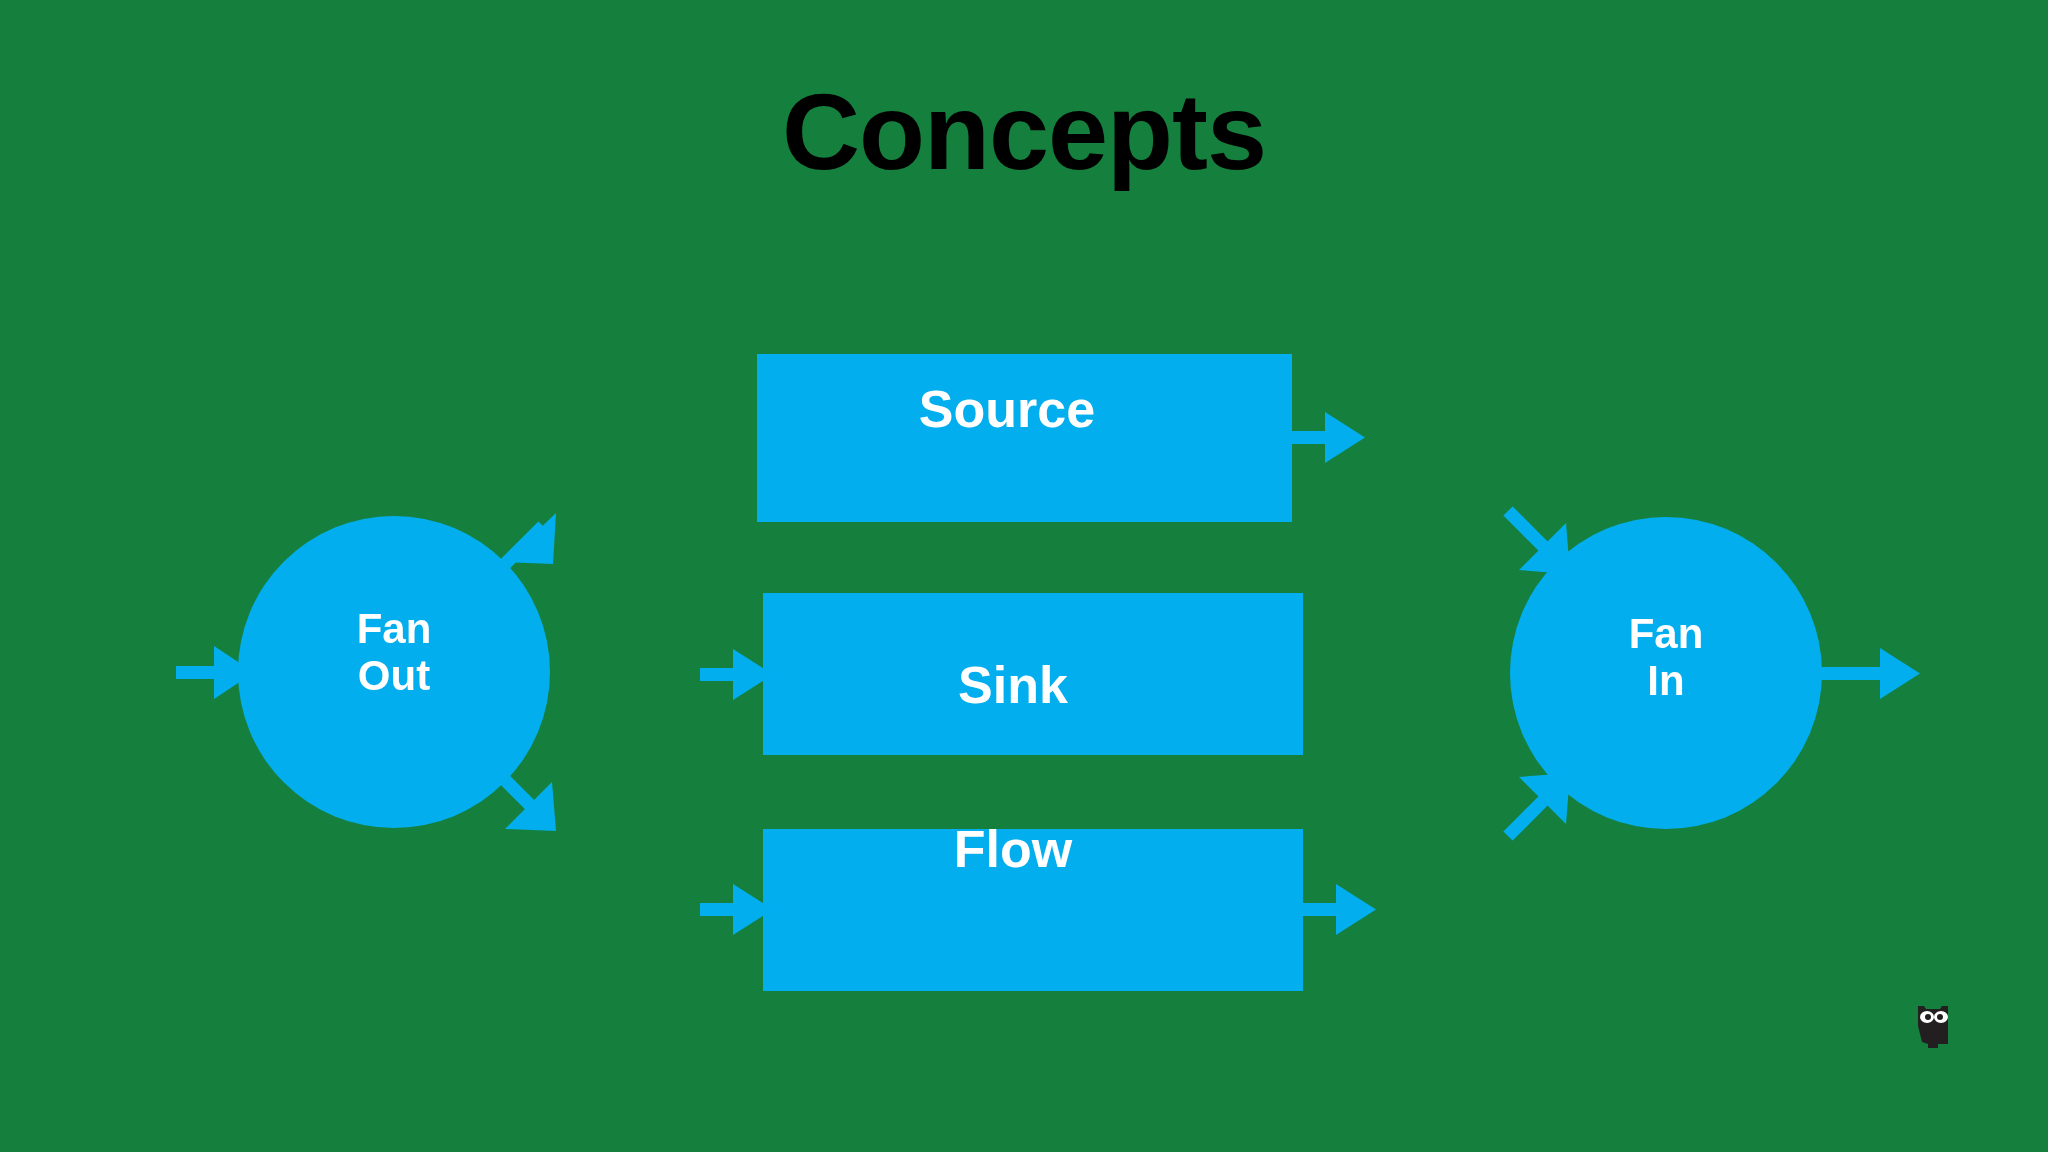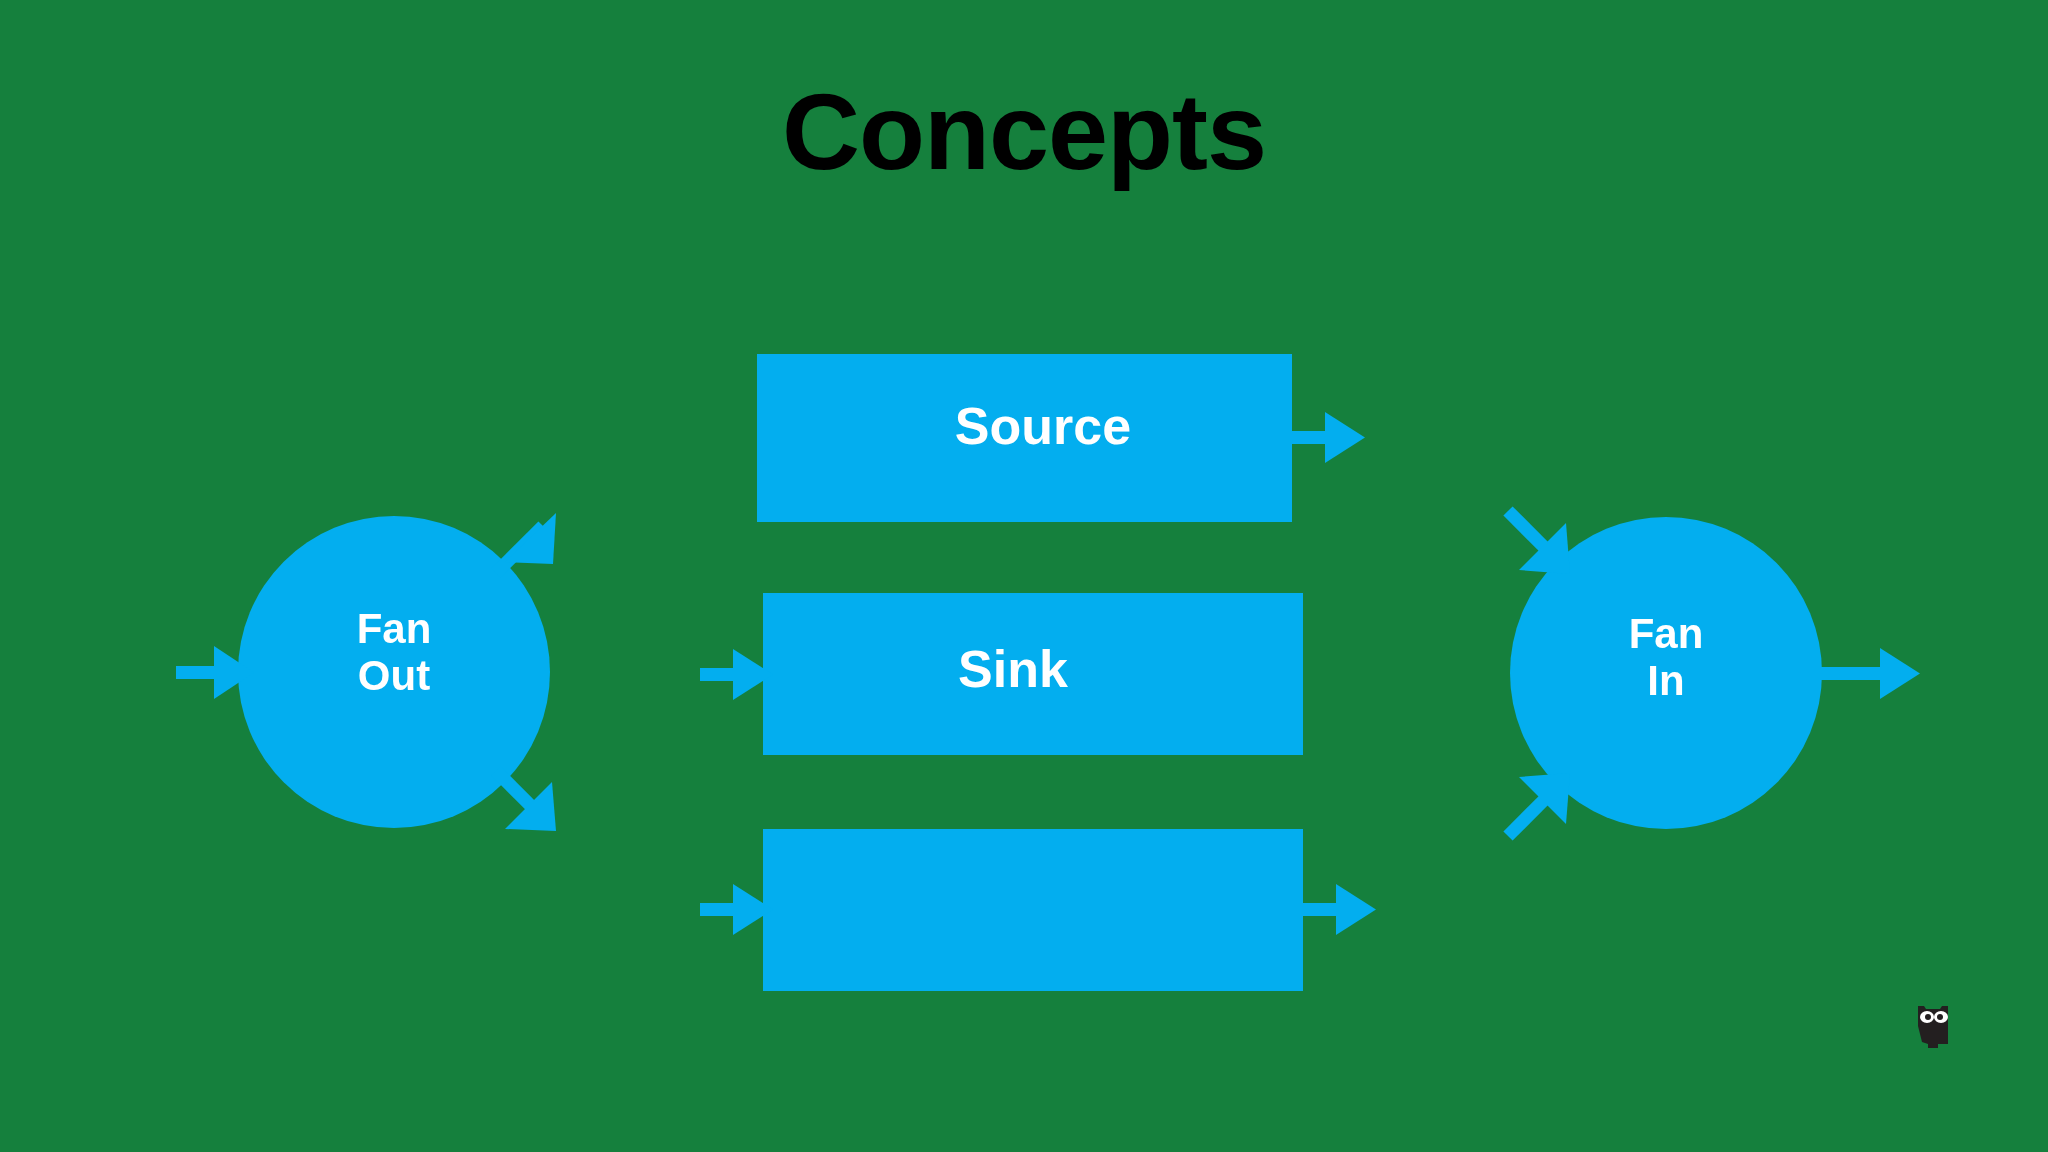--- a/index.html
+++ b/index.html
@@ -46,22 +46,22 @@
     line-height: 1.12;
     white-space: pre-line;
     pointer-events: none;
   }
   .box-label {
     font-size: 52px;
   }
   .circle-label {
     font-size: 42px;
   }
-  #lbl-source { left: 757px; top: 397px; width: 500px; padding-left: 36px; }
-  #lbl-sink   { left: 763px; top: 640px; width: 500px; }
+  #lbl-source { left: 757px; top: 380px; width: 500px; }
+  #lbl-sink   { left: 763px; top: 656px; width: 500px; }
   #lbl-flow   { left: 763px; top: 820px; width: 500px; }
   #lbl-fanout { left: 244px; top: 605px; width: 300px; }
   #lbl-fanin  { left: 1516px; top: 610px; width: 300px; }
   #owl-logo {
     position: absolute;
     left: 1916px;
     top: 1004px;
     width: 40px;
     height: 46px;
   }
@@ -130,20 +130,21 @@
       <rect x="1820" y="667" width="77" height="13"></rect>
       <polygon points="1880,648 1920,673.5 1880,699"></polygon>
     </g>
 
   </svg>
 
   <div class="node-label box-label" id="lbl-source">Source</div>
 
   <div class="node-label box-label" id="lbl-sink">Sink</div>
 
+  <div class="node-label box-label" id="lbl-flow">Flow</div>
 
   <div class="node-label circle-label" id="lbl-fanout">Fan
 Out</div>
 
   <div class="node-label circle-label" id="lbl-fanin">Fan
 In</div>
 
   <svg id="owl-logo" viewBox="0 0 40 46">
     <path d="M2 4 L2 2 L8 2 L10 5 L24 5 L26 2 L32 2 L32 4 L32 40 L22 40 L22 44 L12 44 L12 40 L6 38 L4 30 L2 22 Z" fill="#231f20"></path>
     <ellipse cx="11" cy="13" rx="7" ry="6" fill="#ffffff"></ellipse>

